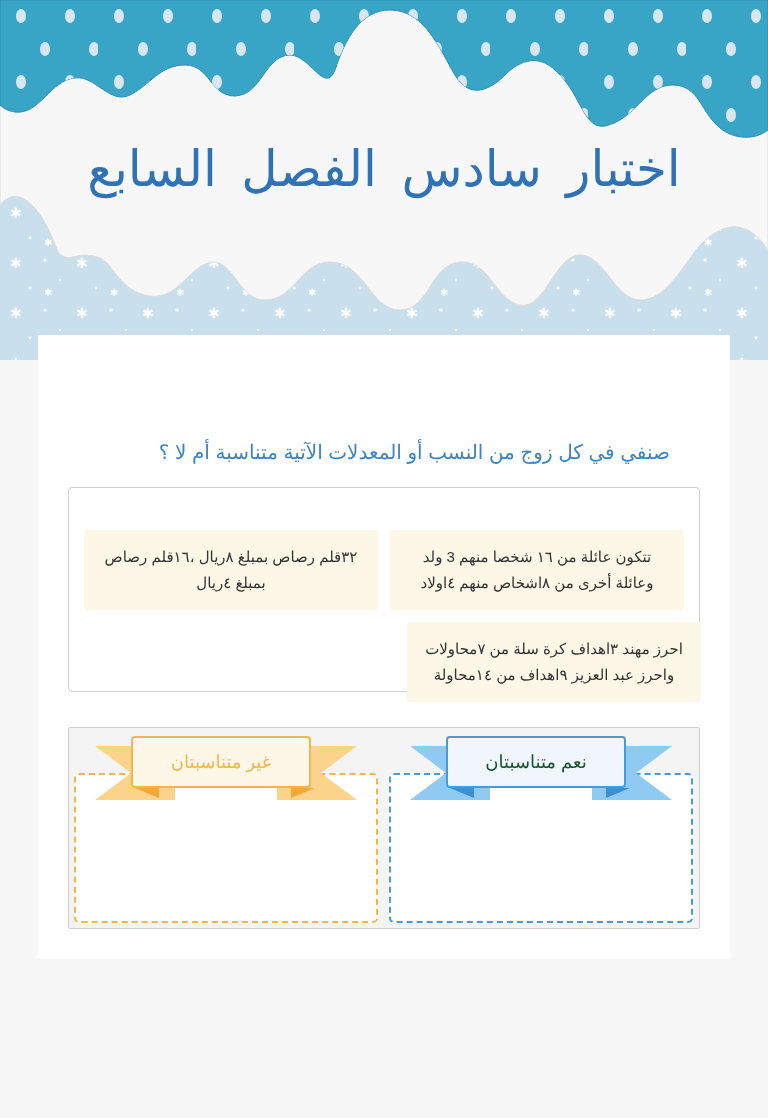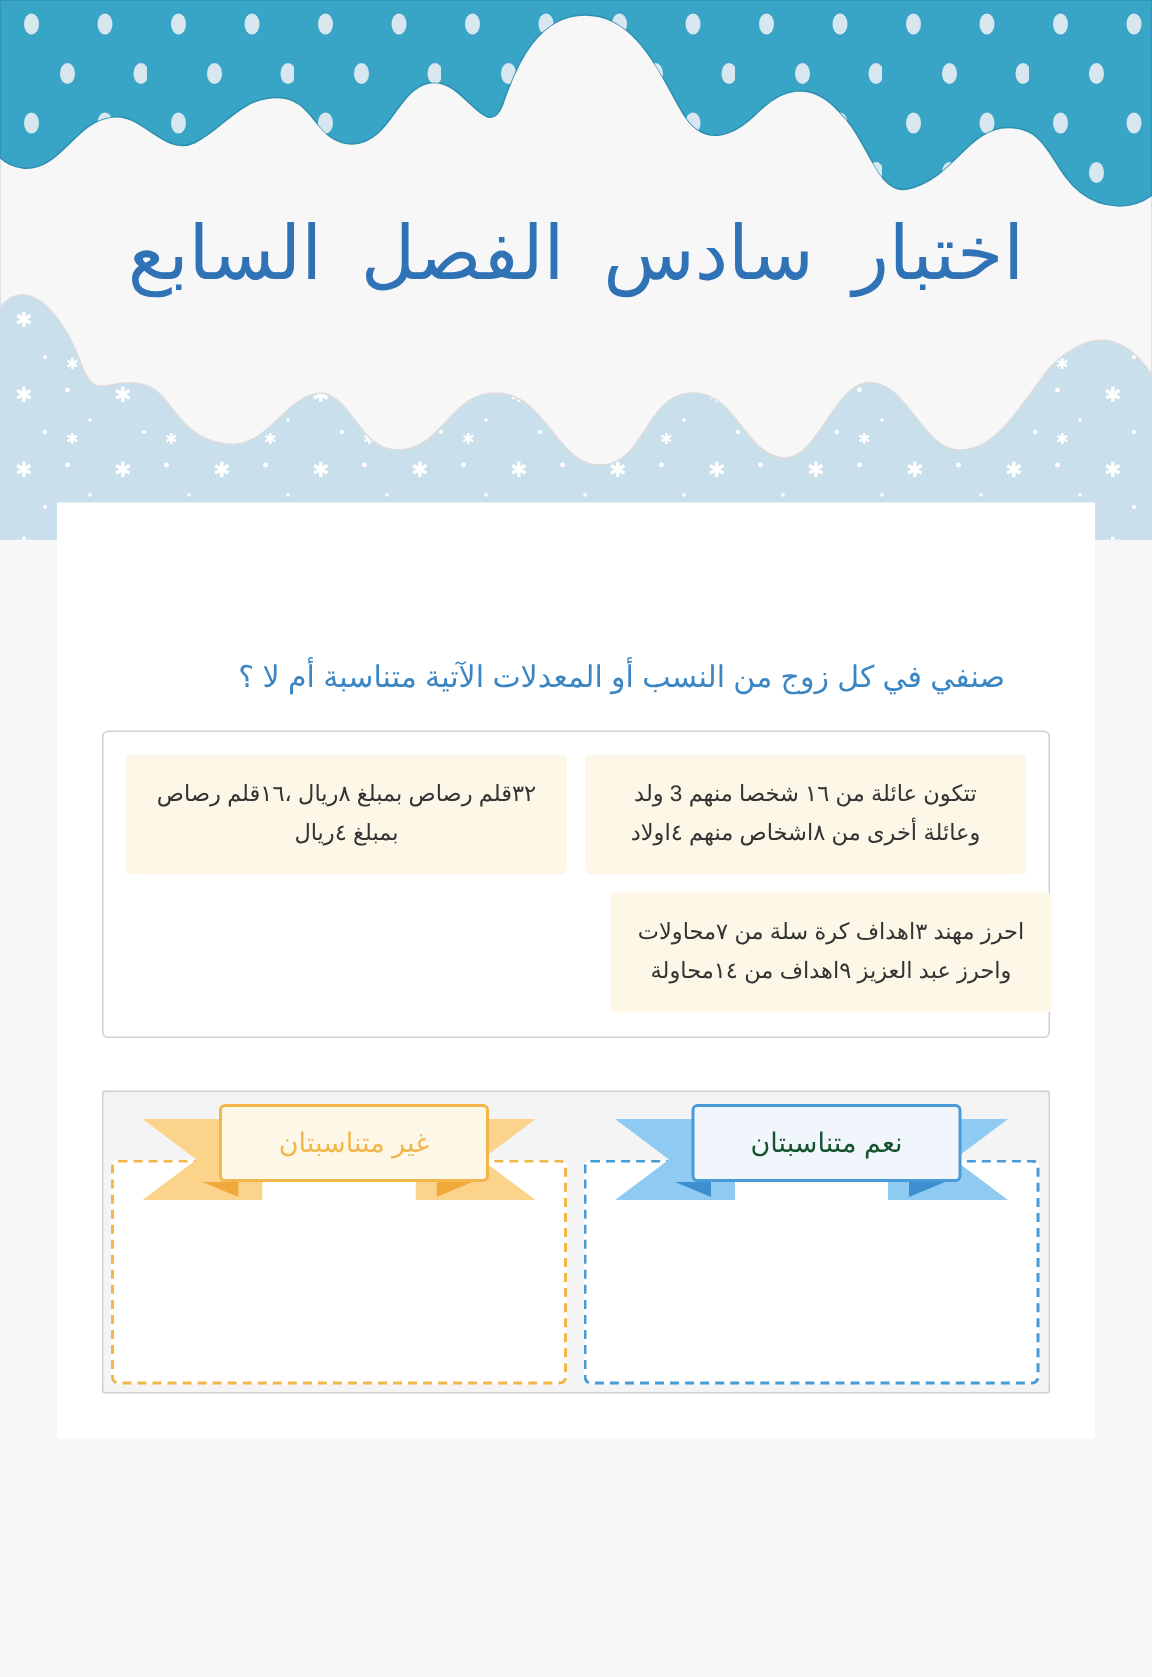--- a/index.html
+++ b/index.html
@@ -9,21 +9,21 @@
     font-family:"DejaVu Sans", "Liberation Sans", sans-serif;
   }
   .header {
     position:absolute; left:0; top:0; width:768px; height:360px; overflow:hidden;
     background:#f7f7f7;
   }
   .header svg { position:absolute; left:0; top:0; }
   .page-title {
     position:absolute; left:0; top:140px; width:768px; text-align:center;
     direction:rtl; color:#2f72b5; font-size:50px; font-weight:normal;
-    font-family:Liberation Sans, sans-serif; letter-spacing:0;
+    font-family:Liberation Serif, serif; letter-spacing:0;
     word-spacing:12px;
   }
   .card {
     position:absolute; left:38px; top:335px; width:692px; height:624px;
     background:#ffffff;
   }
   .question {
     position:absolute; left:30px; top:100px; width:632px;
     direction:rtl; text-align:right; color:#3a85c4; font-size:20px;
     font-family:"Liberation Sans", sans-serif; padding-bottom:27px;
@@ -32,36 +32,36 @@
   .question span { padding-right:30px; }
   .items-box {
     position:absolute; left:30px; top:152px; width:630px; height:203px;
     border:1px solid #cfcfcf; border-radius:4px; background:#fff;
   }
   .item {
     position:absolute; width:294px; height:80px; background:#fcf7e7;
     border-radius:3px; direction:rtl; text-align:center;
     color:#333; font-size:15px; font-family:"Liberation Sans", sans-serif;
     line-height:26px; display:flex; align-items:center; justify-content:center;
-    padding:0 14px; box-sizing:border-box; cursor:grab;
+    padding:0 14px; box-sizing:border-box; cursor:grab;margin-top:27px;
   }
   .drop-area {
     position:absolute; left:30px; top:392px; width:630px; height:200px;
     border:1px solid #cfcfcf; border-radius:2px; background:#f4f4f4;
   }
   .zone {
     position:absolute; top:45px; width:304px; height:150px; box-sizing:border-box;
     border:2px dashed; border-radius:5px; background:#fff;
   }
   .zone.yes { left:320px; border-color:#4a9ad8; }
   .zone.no { left:5px; border-color:#f3b64a; }
   .ribbon { position:absolute; top:8px; width:262px; height:66px; }
   .ribbon .wing { position:absolute; top:10px; width:80px; height:54px; }
   .ribbon .label {
-    position:absolute; left:51px; top:0; width:180px; height:52px;
+    position:absolute; left:36px; top:0; width:180px; height:52px;
     border:2px solid; border-radius:4px; box-sizing:border-box;
     display:flex; align-items:center; justify-content:center;
     direction:rtl; font-size:18px; font-family:"Liberation Sans", sans-serif;
   }
   .ribbon.yes .label { background:#f0f6fb; border-color:#4a9ad8; color:#14532d; }
   .ribbon.no .label { background:#fdf7e8; border-color:#f3b64a; color:#f3b64a; }
   .ribbon .fold { position:absolute; top:52px; width:24px; height:10px; }
 </style>
 </head>
 <body>

